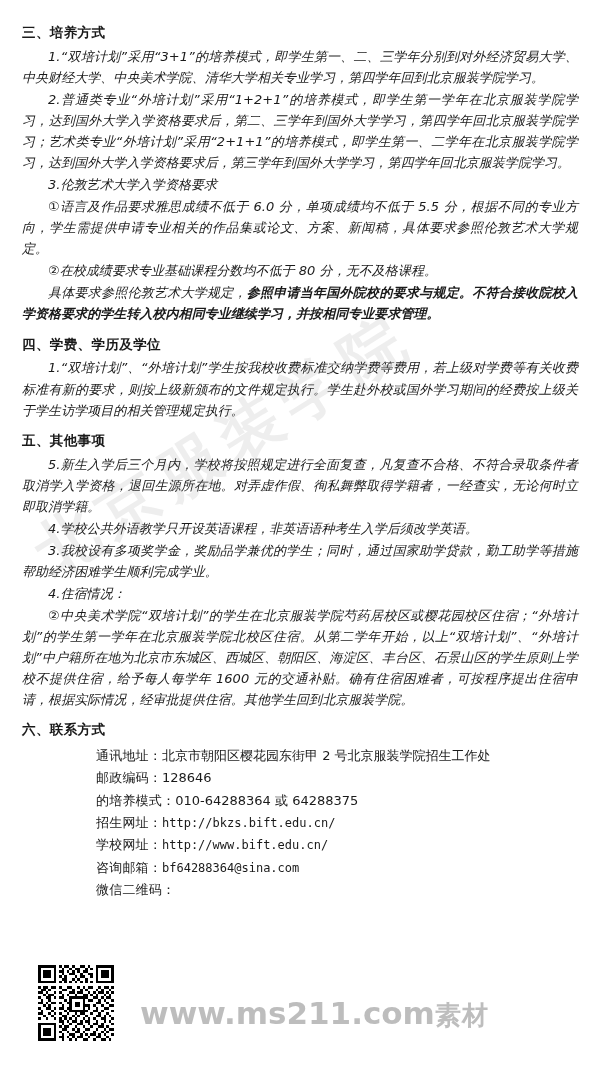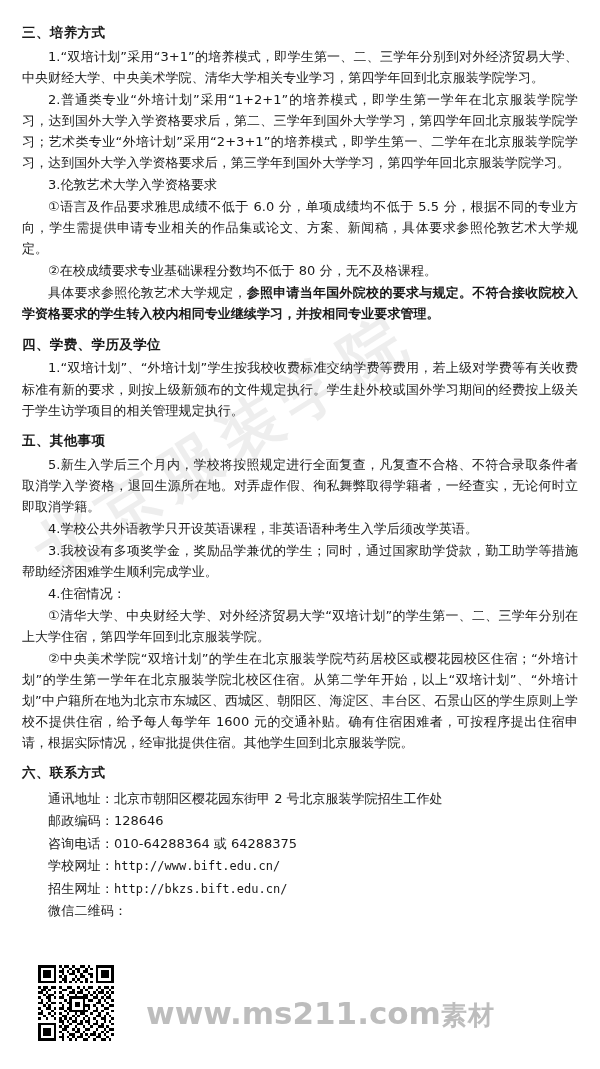--- a/index.html
+++ b/index.html
@@ -30,38 +30,40 @@
     letter-spacing: 0.4px;
   }
   .sec-head.first { margin-top: 2px; }
   p.para {
     font-size: 13px;
     line-height: 1.62;
     margin: 0 0 1px 0;
     text-align: justify;
     text-justify: inter-ideograph;
     letter-spacing: 0.05px;
+    font-style: italic;
   }
   p.ind {
     text-indent: 26px;
   }
   .bold {
     font-weight: bold;
   }
   .contact-block {
     margin-top: 5px;
   }
   .contact-line {
     font-size: 13px;
     line-height: 1.72;
     margin: 0;
     padding-left: 26px;
   }
   .contact-line .label {
     letter-spacing: 0.2px;
+    margin-left: 48px;
   }
   .contact-line .mono {
     font-family: "DejaVu Sans Mono", "Liberation Mono", monospace;
     font-size: 12px;
     letter-spacing: 0px;
   }
   
   .qr-wrap {
     position: absolute;
     left: 38px;
@@ -85,21 +87,21 @@
     transform: rotate(-32deg);
     font-size: 62px;
     font-weight: bold;
     color: rgba(120,120,120,0.13);
     letter-spacing: 10px;
     line-height: 1.05;
     white-space: nowrap;
   }
   .wm-bottom {
     position: absolute;
-    left: 146px;
+    left: 140px;
     top: 995px;
     pointer-events: none;
     font-size: 31px;
     font-weight: bold;
     color: rgba(90,90,90,0.40);
     letter-spacing: 0px;
     white-space: nowrap;
     font-family: "DejaVu Sans", "Liberation Sans", sans-serif;
   }
   .wm-bottom .cn {
@@ -107,45 +109,45 @@
     letter-spacing: 1px;
   }
 </style>
 </head>
 <body>
 
 <div class="page">
 
   <div class="sec-head first">三、培养方式</div>
   <p class="para ind">1.“双培计划”采用“3+1”的培养模式，即学生第一、二、三学年分别到对外经济贸易大学、中央财经大学、中央美术学院、清华大学相关专业学习，第四学年回到北京服装学院学习。</p>
-  <p class="para ind">2.普通类专业“外培计划”采用“1+2+1”的培养模式，即学生第一学年在北京服装学院学习，达到国外大学入学资格要求后，第二、三学年到国外大学学习，第四学年回北京服装学院学习；艺术类专业“外培计划”采用“2+3+1”的培养模式，即学生第一、二学年在北京服装学院学习，达到国外大学入学资格要求后，第三学年到国外大学学习，第四学年回北京服装学院学习。</p>
+  <p class="para ind">2.普通类专业“外培计划”采用“1+2+1”的培养模式，即学生第一学年在北京服装学院学习，达到国外大学入学资格要求后，第二、三学年到国外大学学习，第四学年回北京服装学院学习；艺术类专业“外培计划”采用“2+1+1”的培养模式，即学生第一、二学年在北京服装学院学习，达到国外大学入学资格要求后，第三学年到国外大学学习，第四学年回北京服装学院学习。</p>
   <p class="para ind">3.伦敦艺术大学入学资格要求</p>
   <p class="para ind">①语言及作品要求雅思成绩不低于 6.0 分，单项成绩均不低于 5.5 分，根据不同的专业方向，学生需提供申请专业相关的作品集或论文、方案、新闻稿，具体要求参照伦敦艺术大学规定。</p>
   <p class="para ind">②在校成绩要求专业基础课程分数均不低于 80 分，无不及格课程。</p>
 
   <p class="para ind"><span>具体要求参照伦敦艺术大学规定，</span><span class="bold">参照申请当年国外院校的要求与规定。不符合接收院校入学资格要求的学生转入校内相同专业继续学习，并按相同专业要求管理。</span></p>
 
   <div class="sec-head">四、学费、学历及学位</div>
   <p class="para ind">1.“双培计划”、“外培计划”学生按我校收费标准交纳学费等费用，若上级对学费等有关收费标准有新的要求，则按上级新颁布的文件规定执行。学生赴外校或国外学习期间的经费按上级关于学生访学项目的相关管理规定执行。</p>
 
   <div class="sec-head">五、其他事项</div>
   <p class="para ind">5.新生入学后三个月内，学校将按照规定进行全面复查，凡复查不合格、不符合录取条件者取消学入学资格，退回生源所在地。对弄虚作假、徇私舞弊取得学籍者，一经查实，无论何时立即取消学籍。</p>
   <p class="para ind">4.学校公共外语教学只开设英语课程，非英语语种考生入学后须改学英语。</p>
   <p class="para ind">3.我校设有多项奖学金，奖励品学兼优的学生；同时，通过国家助学贷款，勤工助学等措施帮助经济困难学生顺利完成学业。</p>
   <p class="para ind">4.住宿情况：</p>
-  <p class="para ind">①清华大学、中央财经大学、对外经济贸易大学“双培计划”的学生第一、二、三学年分别在上大学住宿，第四学年回到北京服装学院。</p>
   <p class="para ind">②中央美术学院“双培计划”的学生在北京服装学院芍药居校区或樱花园校区住宿；“外培计划”的学生第一学年在北京服装学院北校区住宿。从第二学年开始，以上“双培计划”、“外培计划”中户籍所在地为北京市东城区、西城区、朝阳区、海淀区、丰台区、石景山区的学生原则上学校不提供住宿，给予每人每学年 1600 元的交通补贴。确有住宿困难者，可按程序提出住宿申请，根据实际情况，经审批提供住宿。其他学生回到北京服装学院。</p>
 
   <div class="sec-head">六、联系方式</div>
   <div class="contact-block">
     <p class="contact-line"><span class="label">通讯地址：</span><span>北京市朝阳区樱花园东街甲 2 号北京服装学院招生工作处</span></p>
     <p class="contact-line"><span class="label">邮政编码：</span><span>128646</span></p>
-    <p class="contact-line"><span class="label">咨询电话：</span><span>010-64288364 或 64288375</span></p>
+    <p class="contact-line"><span class="label">的培养模式：</span><span>010-64288364 或 64288375</span></p>
+    <p class="contact-line"><span class="label">招生网址：</span><span class="mono">http://bkzs.bift.edu.cn/</span></p>
     <p class="contact-line"><span class="label">学校网址：</span><span class="mono">http://www.bift.edu.cn/</span></p>
-    <p class="contact-line"><span class="label">招生网址：</span><span class="mono">http://bkzs.bift.edu.cn/</span></p>
+    <p class="contact-line"><span class="label">咨询邮箱：</span><span class="mono">bf64288364@sina.com</span></p>
     <p class="contact-line"><span class="label">微信二维码：</span></p>
   </div>
 
   <div class="qr-wrap">
     <svg class="qr" viewBox="0 0 29 29" shape-rendering="crispEdges">
       <rect x="0" y="0" width="29" height="29" fill="#ffffff"></rect>
       <g fill="#000000">
 
         <rect x="0" y="0" width="7" height="1"></rect>
           <rect x="0" y="6" width="7" height="1"></rect>

